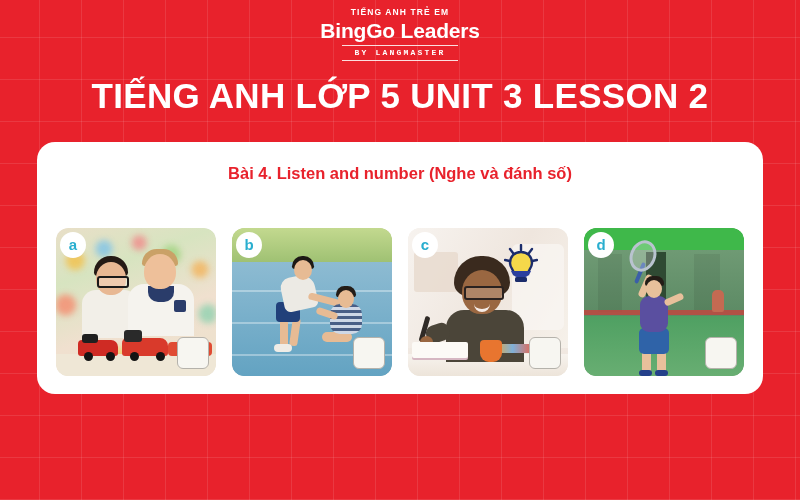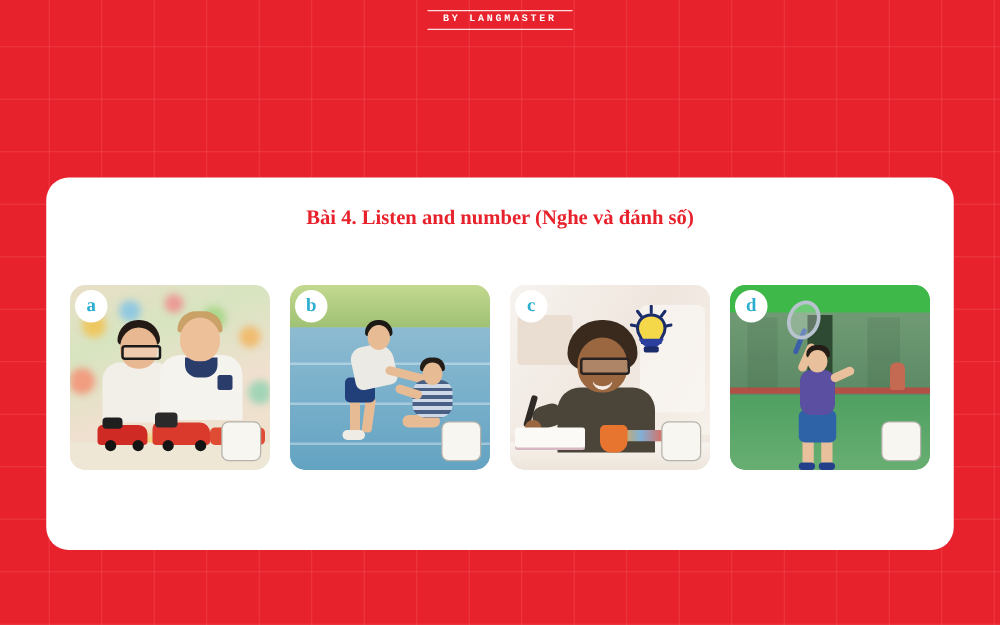--- a/index.html
+++ b/index.html
@@ -83,24 +83,23 @@
     line-height: 1.15;
     white-space: nowrap;
   }
 
   
   .card {
     position: absolute;
     left: 37px;
     top: 142px;
     width: 726px;
-    height: 298px;
+    height: 252px;
     background: #ffffff;
     border-radius: 18px;
-    font-family: Liberation Serif, serif;
   }
 
   .lesson-subtitle {
     position: absolute;
     top: 22px;
     left: 0;
     width: 726px;
     text-align: center;
     color: #e8222c;
     font-size: 16.5px;
@@ -260,25 +259,28 @@
   .d-racket-h { position:absolute;width:4px;height:22px;background:#3b5fa8;left:54px;top:34px;border-radius:2px;transform:rotate(22deg); }
   .d-racket-o { position:absolute;width:20px;height:26px;border:3px solid #b9c3cf;border-radius:50%;left:46px;top:12px;transform:rotate(22deg);background:rgba(255,255,255,0.25); }
   .d-person { position:absolute;width:12px;height:22px;background:#c46a52;left:128px;top:62px;border-radius:5px 5px 2px 2px; }
 </style>
 </head>
 <body>
 
 <div class="stage">
 
   <div class="brand">
+    <div class="brand-kicker">TIẾNG ANH TRẺ EM</div>
+    <div class="brand-name">BingGo Leaders</div>
     <div class="brand-rule"></div>
     <div class="brand-sub">BY LANGMASTER</div>
     <div class="brand-rule2"></div>
   </div>
 
+  <div class="page-title">TIẾNG ANH LỚP 5 UNIT 3 LESSON 2</div>
 
   <div class="card">
 
     <div class="lesson-subtitle">Bài 4. Listen and number (Nghe và đánh số)</div>
 
     <div class="pic-row">
 
       <div class="pic-card">
         <div class="pic-art sceneA">
           <div class="blur-dots"></div>

